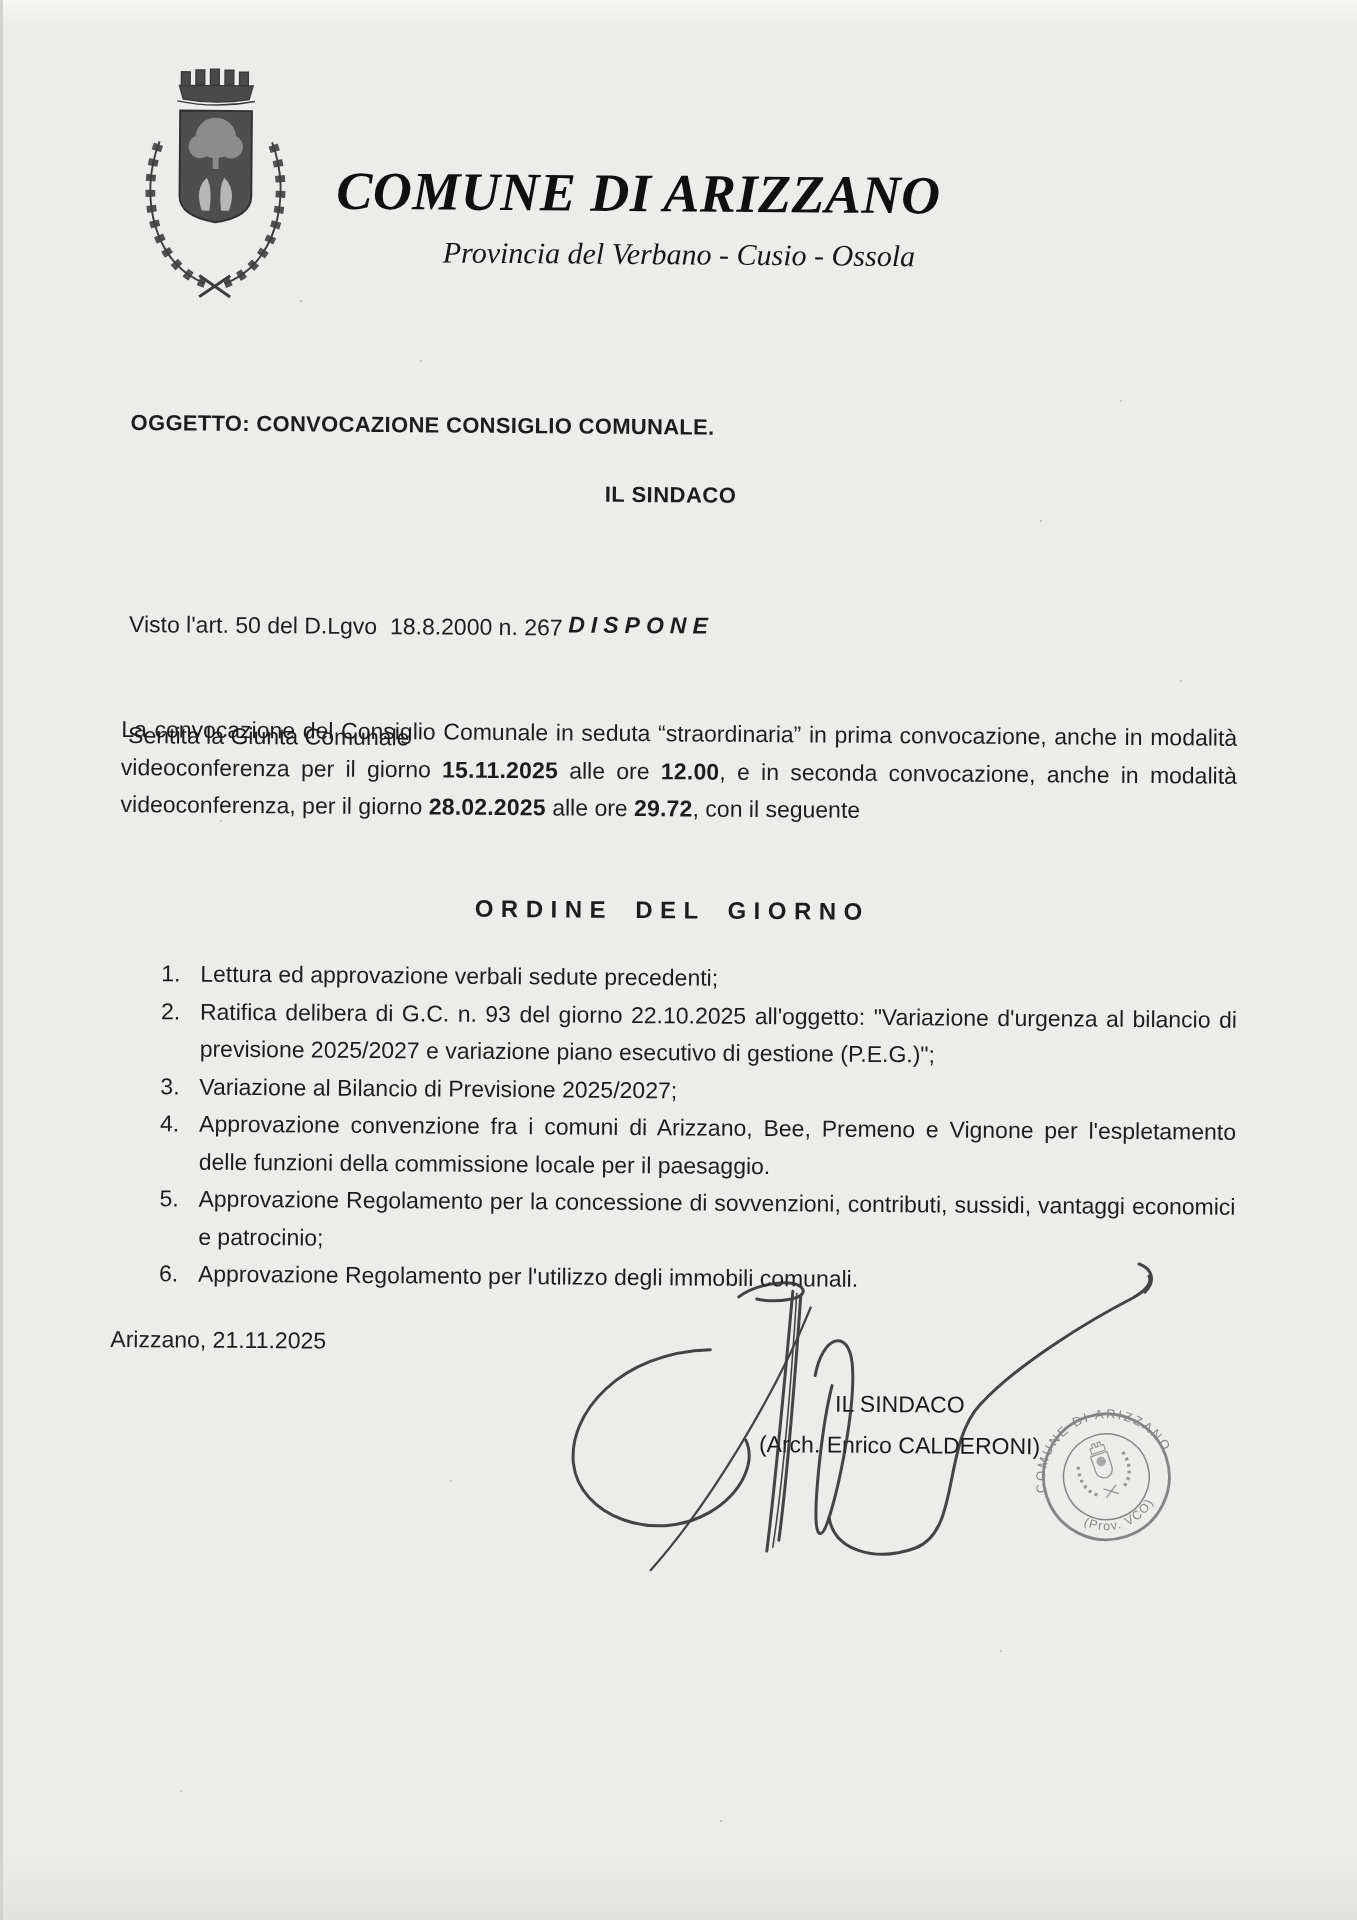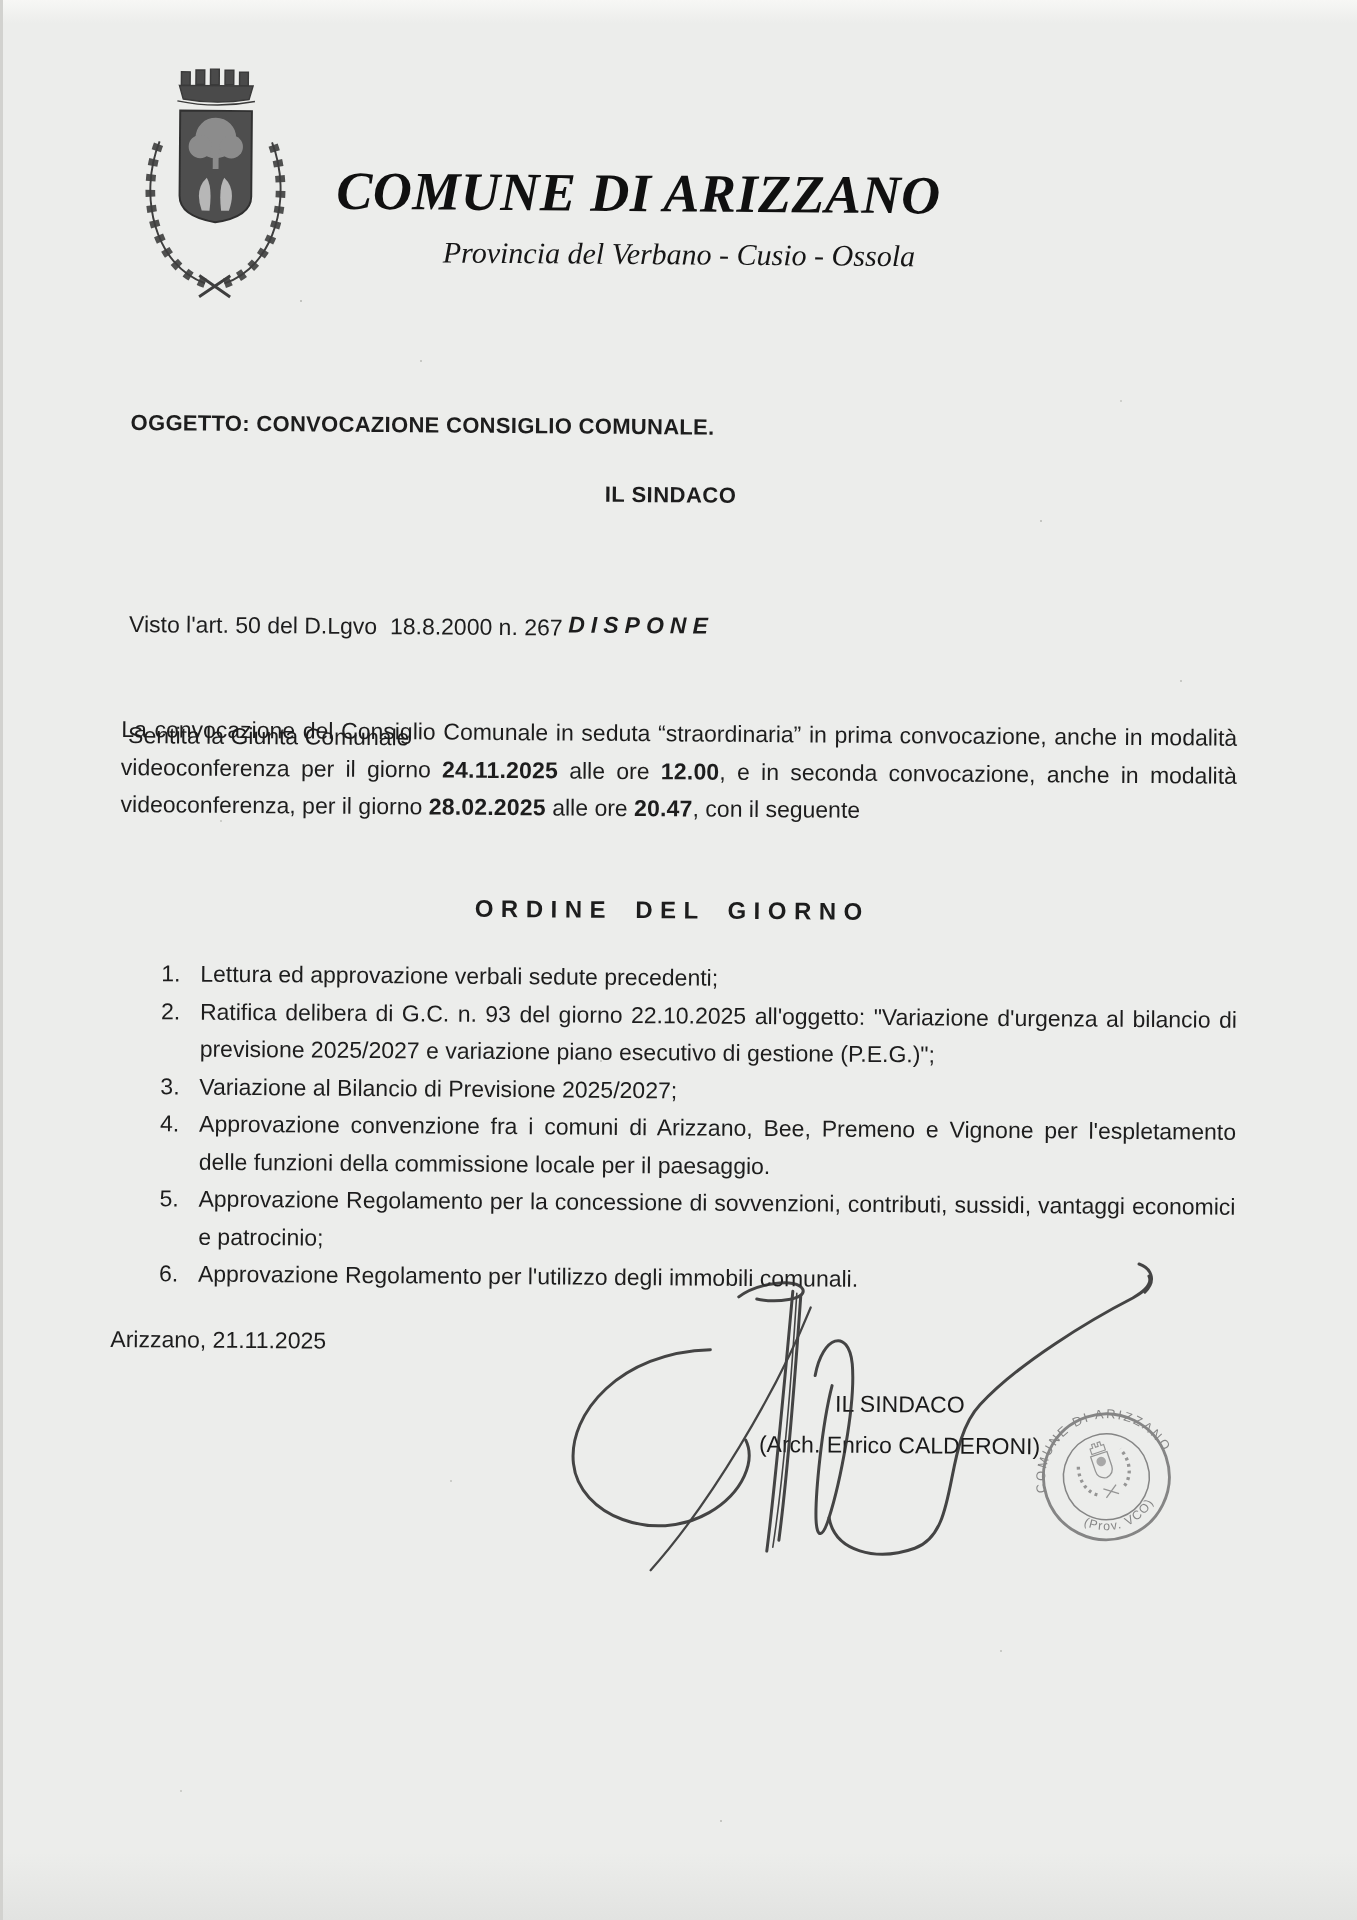--- a/index.html
+++ b/index.html
@@ -103,21 +103,21 @@
     <div class="subject">OGGETTO: CONVOCAZIONE CONSIGLIO COMUNALE.</div>
     <div class="issuer">IL SINDACO</div>
 
     <div class="premise">
       <div>Visto l'art. 50 del D.Lgvo  18.8.2000 n. 267</div>
       <div>Sentita la Giunta Comunale</div>
     </div>
 
     <div class="dispone">DISPONE</div>
 
-    <p class="par"><span>La convocazione del Consiglio Comunale in seduta “straordinaria” in prima convocazione, anche in modalità videoconferenza per il giorno </span><b>24.11.2025</b><span> alle ore </span><b>12.00</b><span>, e in seconda convocazione, anche in modalità videoconferenza, per il giorno </span><b>28.02.2025</b><span> alle ore </span><b>20.47</b><span>, con il seguente</span></p>
+    <p class="par"><span>La convocazione del Consiglio Comunale in seduta “straordinaria” in prima convocazione, anche in modalità videoconferenza per il giorno </span><b>15.11.2025</b><span> alle ore </span><b>12.00</b><span>, e in seconda convocazione, anche in modalità videoconferenza, per il giorno </span><b>28.02.2025</b><span> alle ore </span><b>29.72</b><span>, con il seguente</span></p>
 
     <div class="agenda-title">ORDINE DEL GIORNO</div>
 
     <ol class="agenda">
       <li><span class="num">1.</span><span>Lettura ed approvazione verbali sedute precedenti;</span></li>
       <li><span class="num">2.</span><span>Ratifica delibera di G.C. n. 93 del giorno 22.10.2025 all'oggetto: "Variazione d'urgenza al bilancio di previsione 2025/2027 e variazione piano esecutivo di gestione (P.E.G.)";</span></li>
       <li><span class="num">3.</span><span>Variazione al Bilancio di Previsione 2025/2027;</span></li>
       <li><span class="num">4.</span><span>Approvazione convenzione fra i comuni di Arizzano, Bee, Premeno e Vignone per l'espletamento delle funzioni della commissione locale per il paesaggio.</span></li>
       <li><span class="num">5.</span><span>Approvazione Regolamento per la concessione di sovvenzioni, contributi, sussidi, vantaggi economici e patrocinio;</span></li>
       <li><span class="num">6.</span><span>Approvazione Regolamento per l'utilizzo degli immobili comunali.</span></li>

